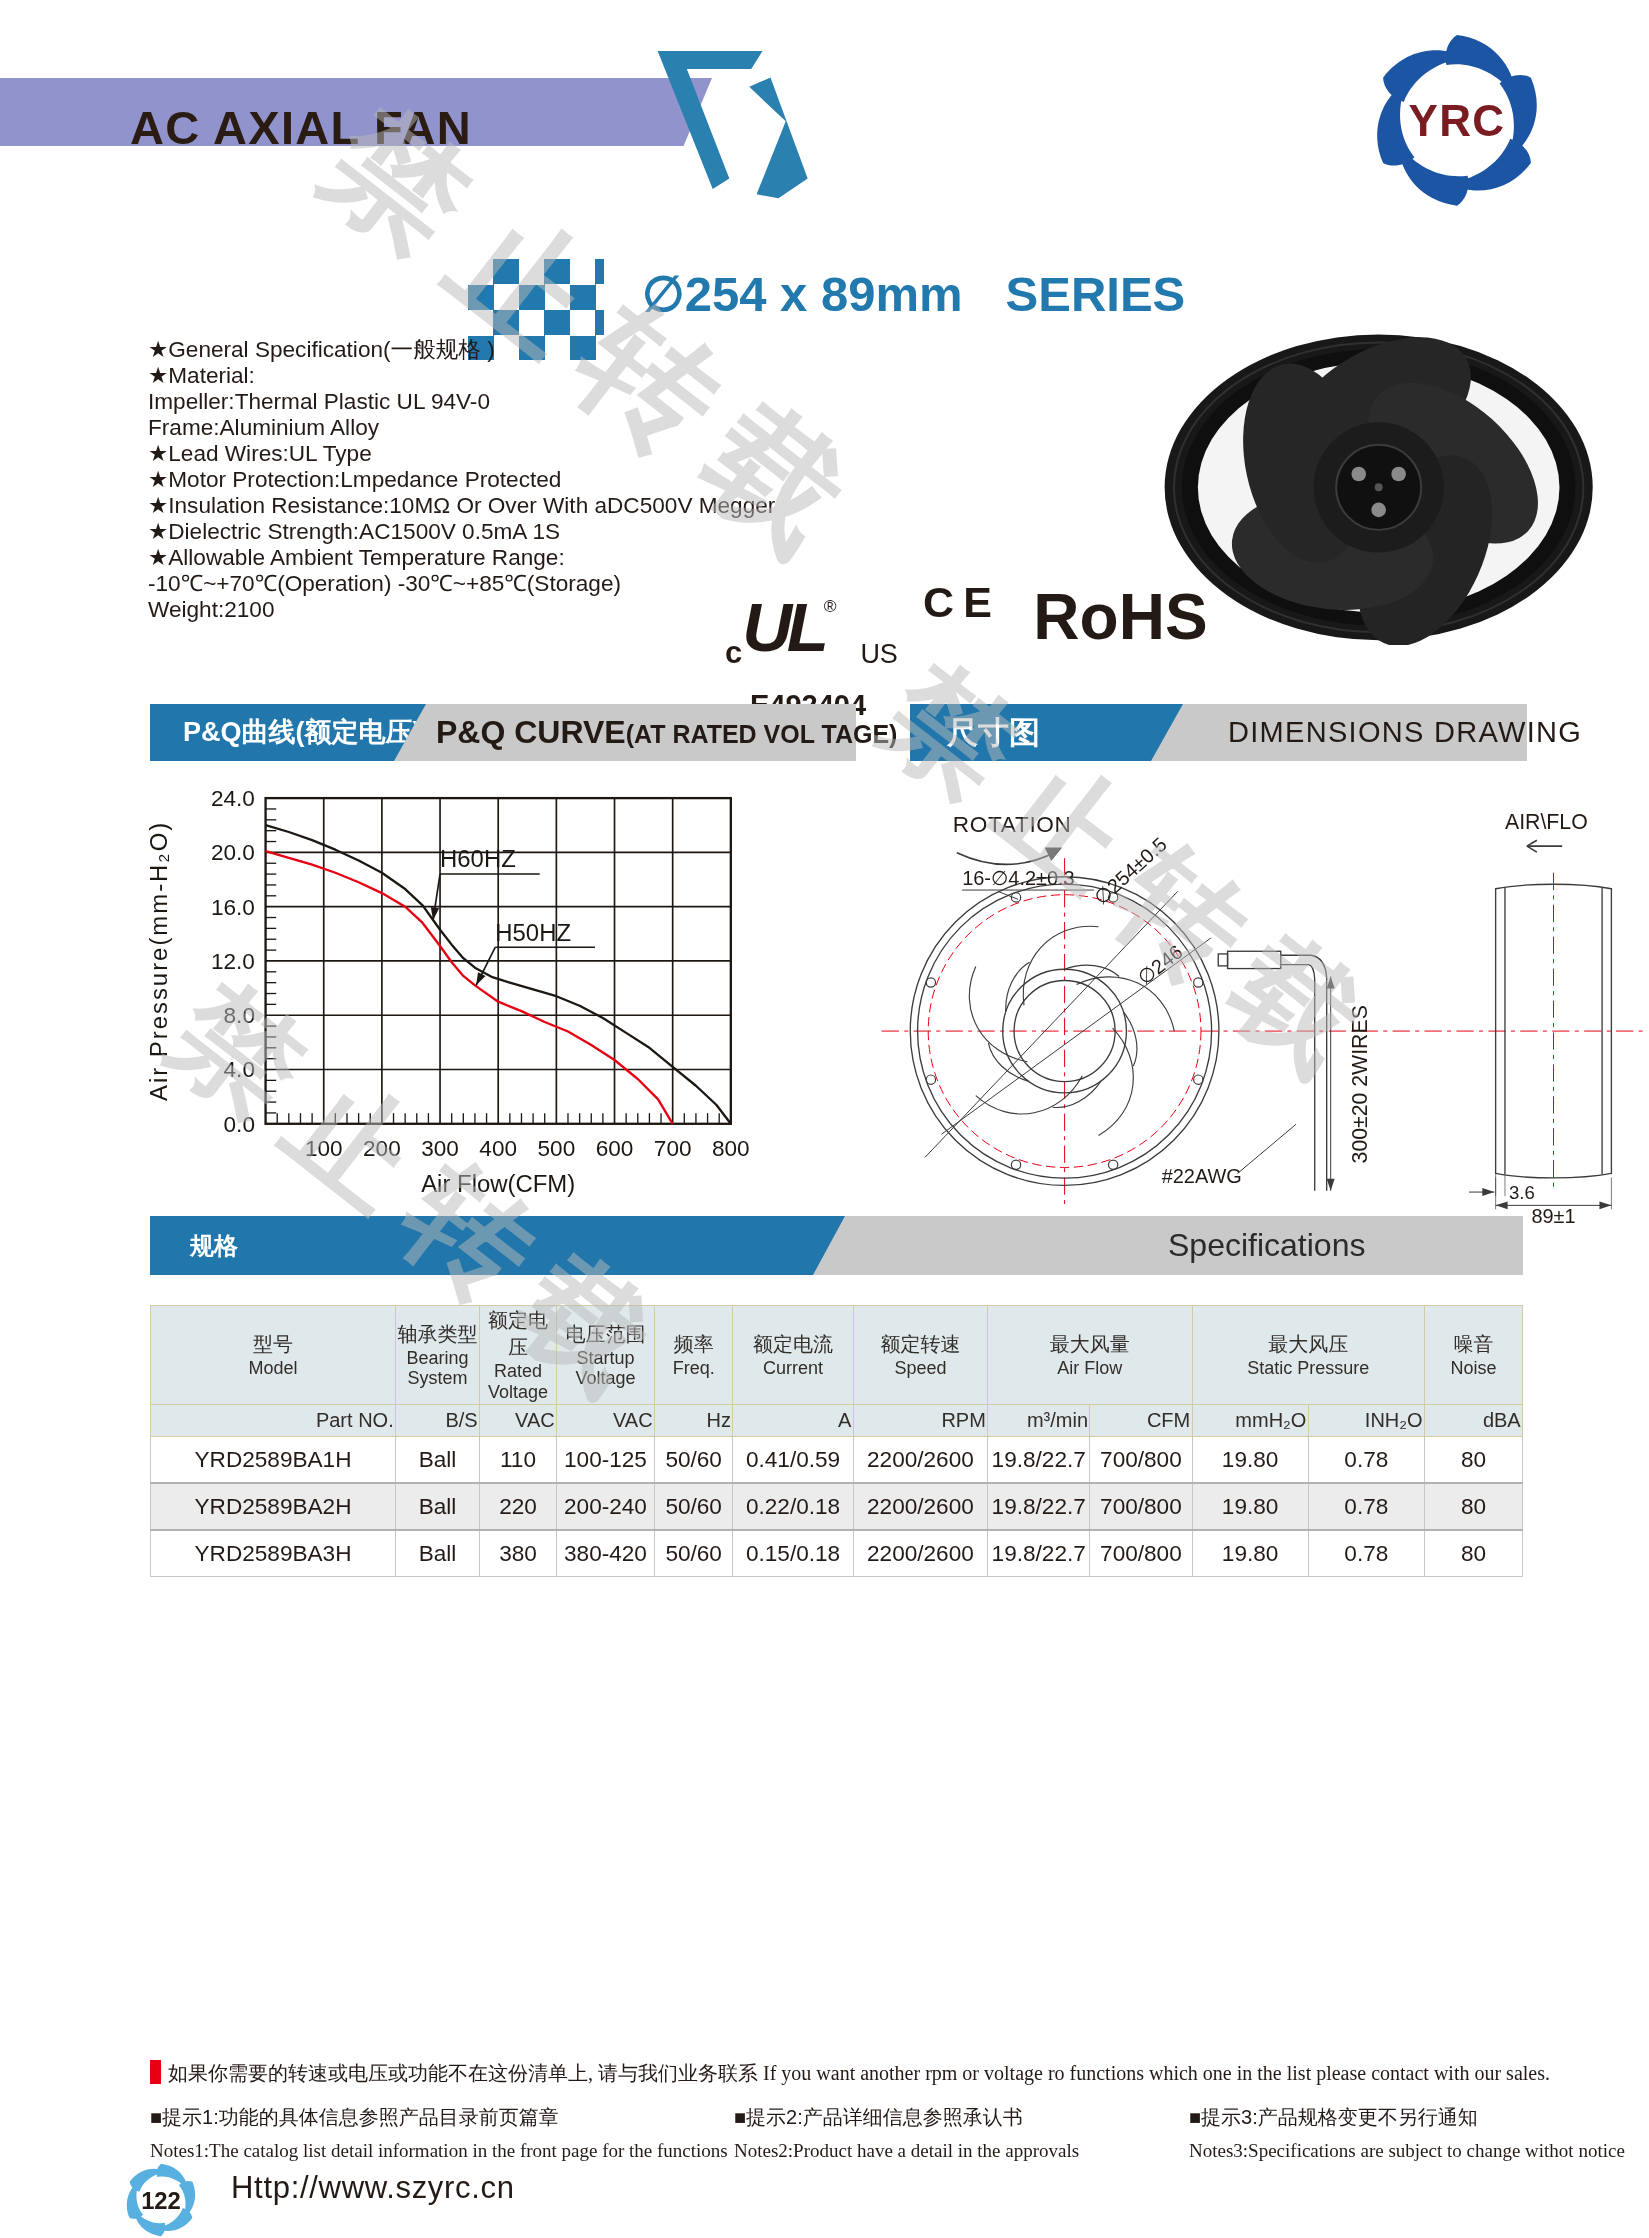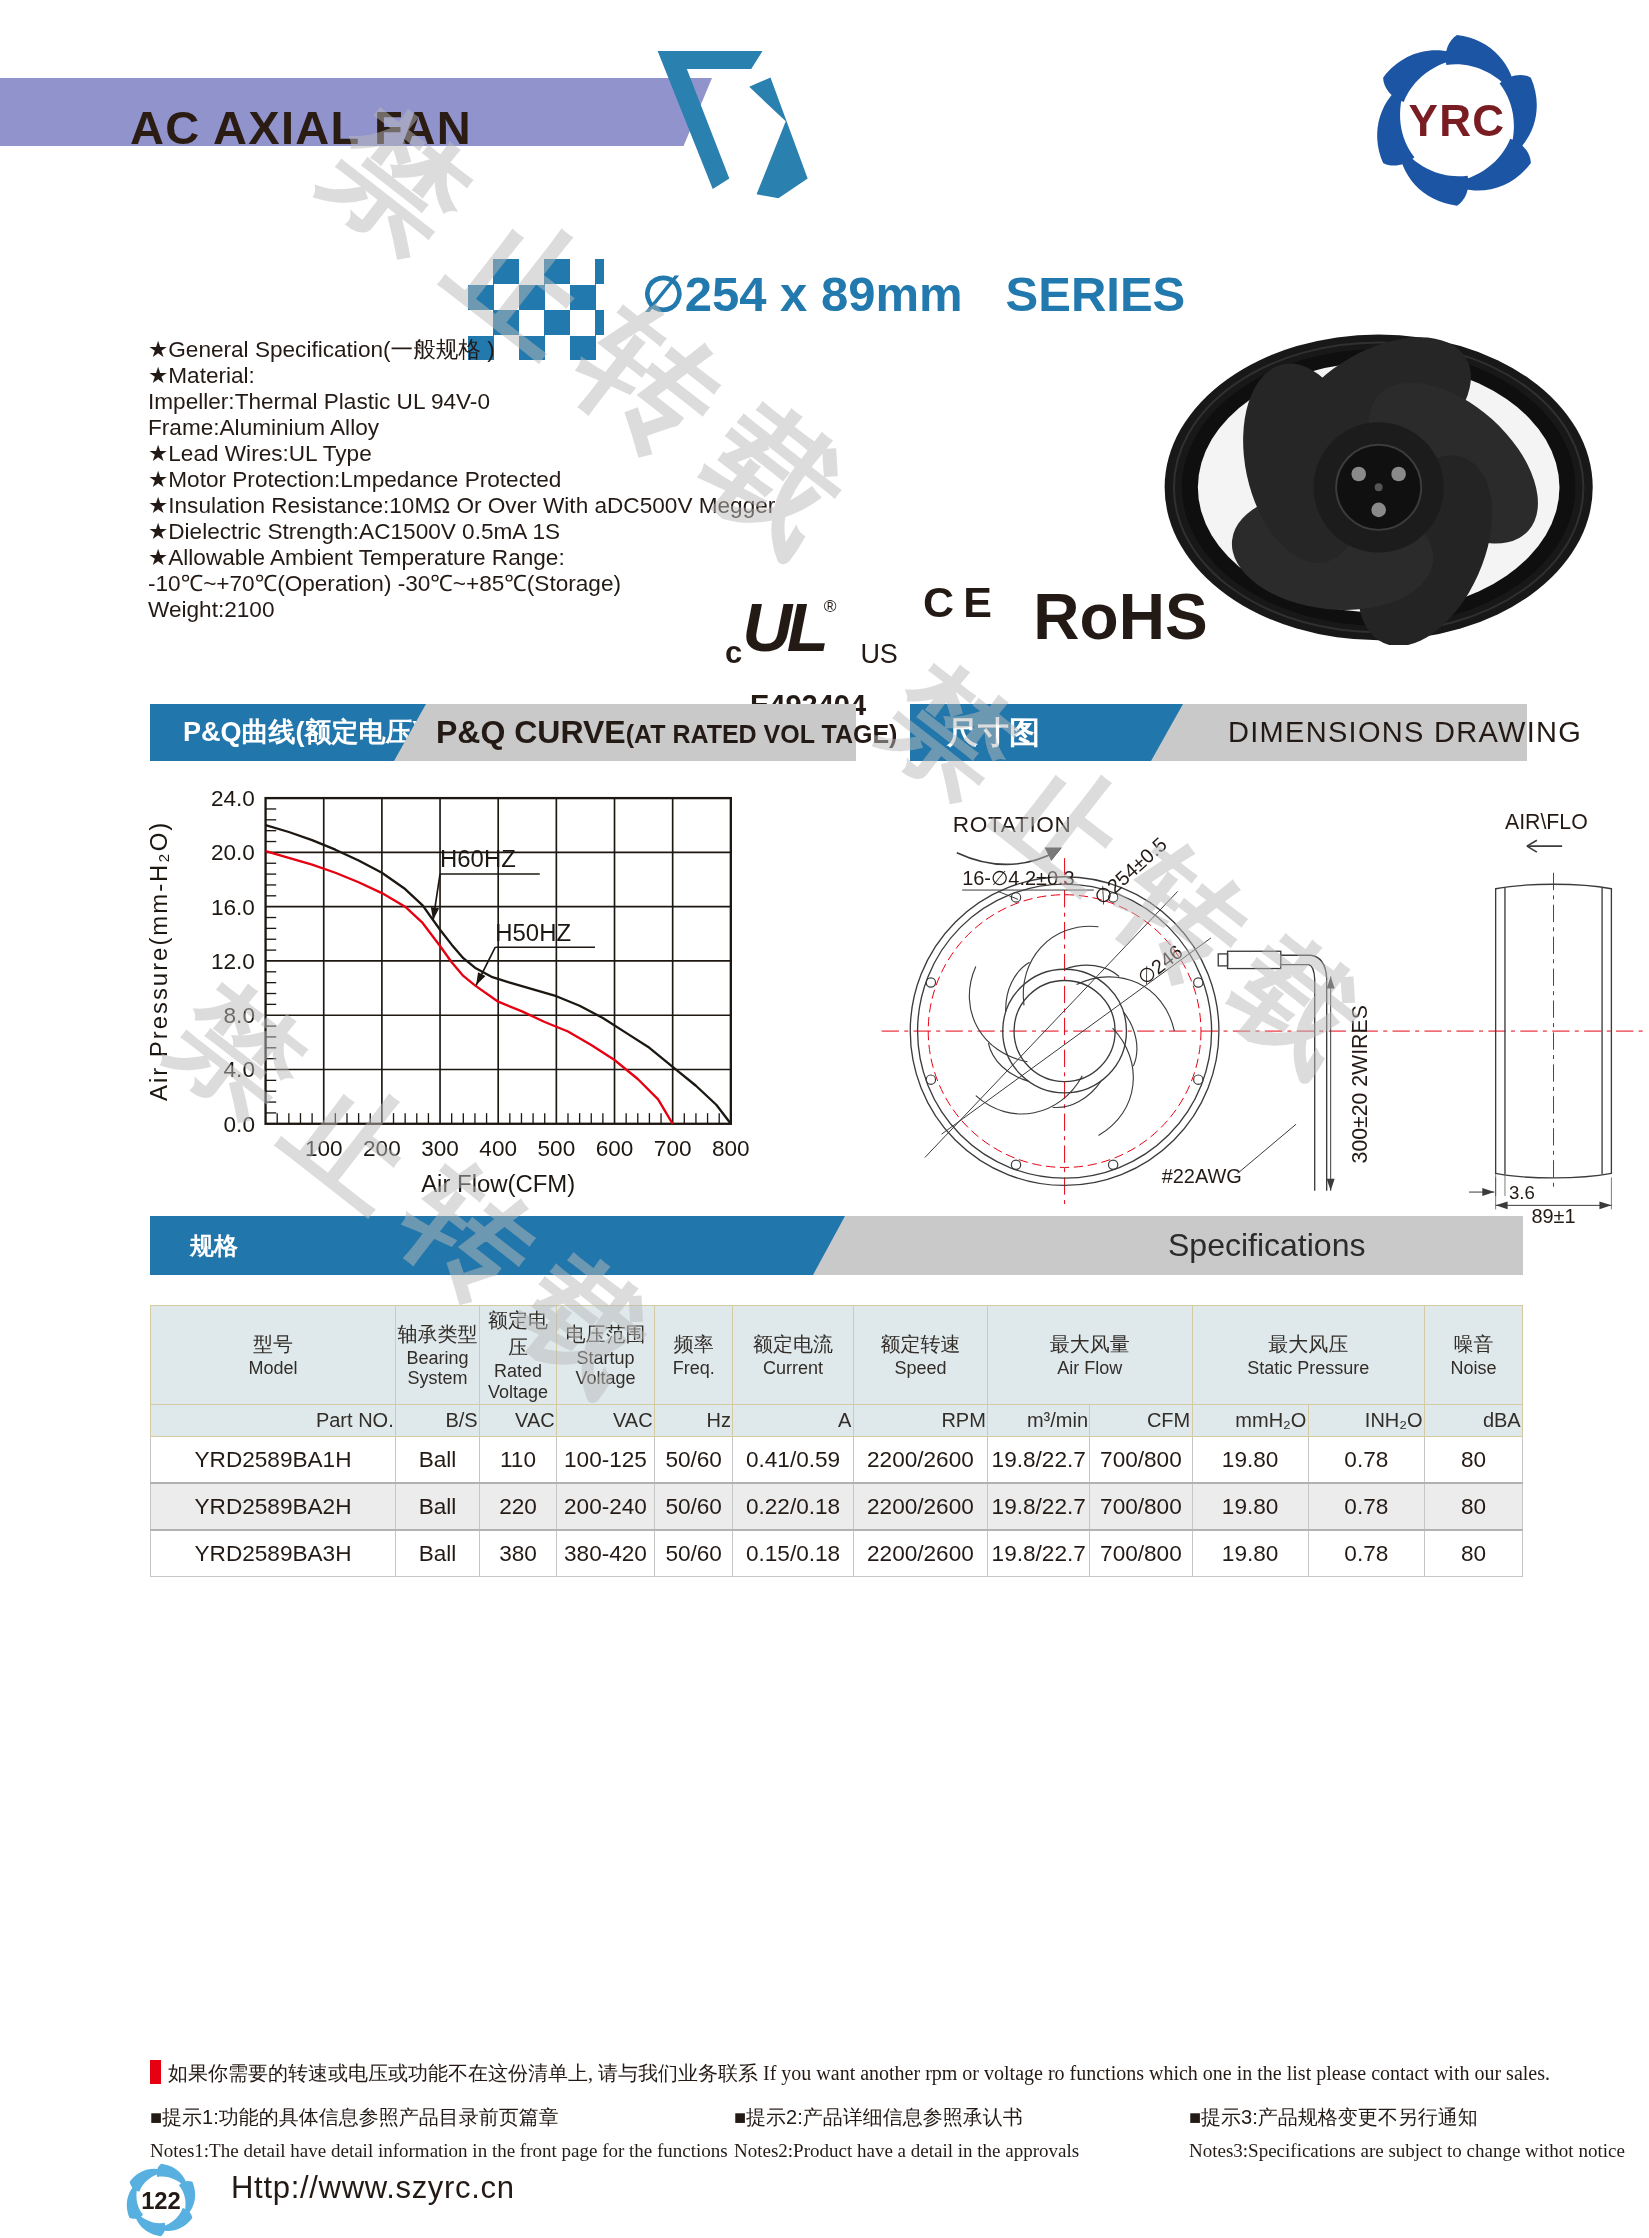--- a/index.html
+++ b/index.html
@@ -496,21 +496,21 @@
       </tbody>
     </table>
   </div>
 
   <div class="abs" id="note-contact">
     <span class="red-block"></span><span>如果你需要的转速或电压或功能不在这份清单上, 请与我们业务联系 If you want another rpm or voltage ro functions which one in the list please contact with our sales.</span>
   </div>
   <div class="abs tip" style="left:150px">■提示1:功能的具体信息参照产品目录前页篇章</div>
   <div class="abs tip" style="left:734px">■提示2:产品详细信息参照承认书</div>
   <div class="abs tip" style="left:1189px">■提示3:产品规格变更不另行通知</div>
-  <div class="abs note-en" style="left:150px">Notes1:The detail have detail information in the front page for the functions</div>
+  <div class="abs note-en" style="left:150px">Notes1:The catalog list detail information in the front page for the functions</div>
   <div class="abs note-en" style="left:734px">Notes2:Product have a detail in the approvals</div>
   <div class="abs note-en" style="left:1189px">Notes3:Specifications are subject to change withot notice</div>
 
   <svg class="abs" id="footer-logo" viewBox="0 0 170 170">
     <defs>
       <path id="fpetal" d="M85,12 C118,16 140,40 142,68 C123,45 99,36 77,40 C74,27 78,18 85,12 Z" fill="#57b0df"></path>
     </defs>
     <use href="#fpetal"></use>
     <use href="#fpetal" transform="rotate(60 85 88)"></use>
     <use href="#fpetal" transform="rotate(120 85 88)"></use>

